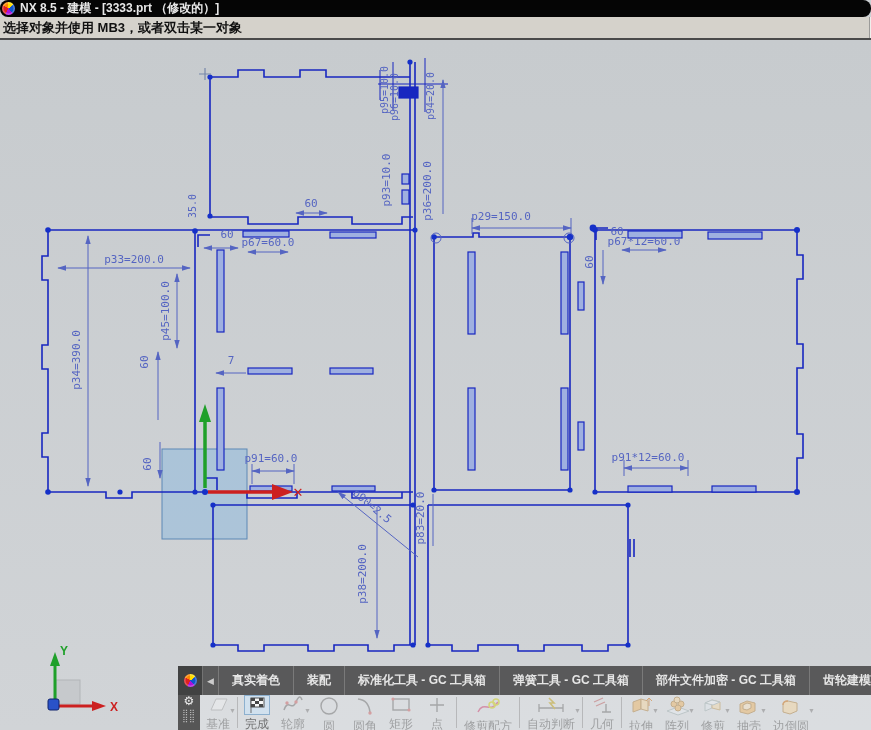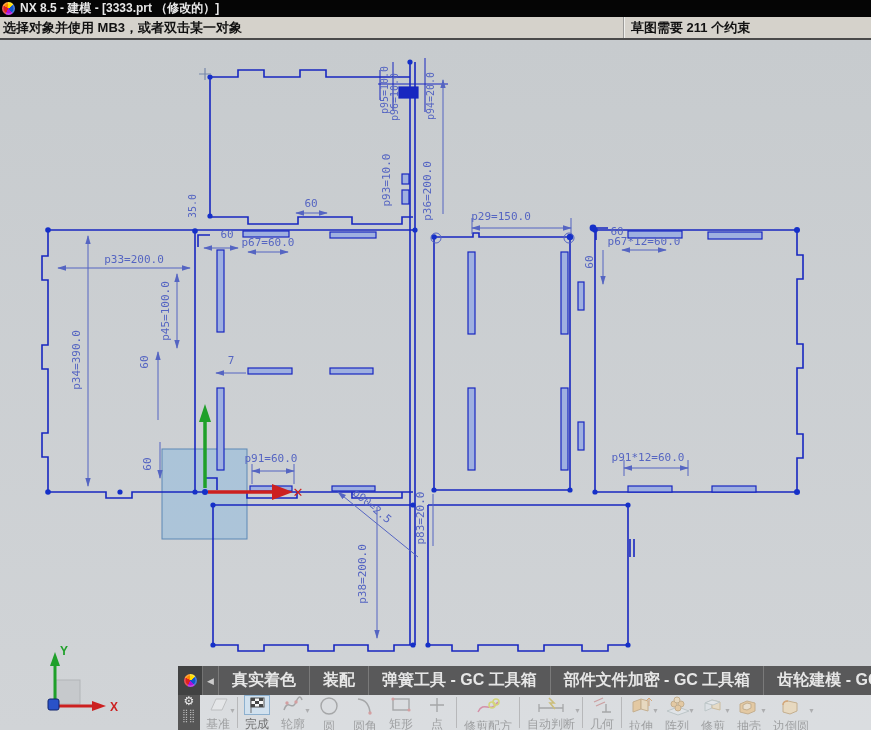--- a/index.html
+++ b/index.html
@@ -1,41 +1,41 @@
 <!DOCTYPE html>
 <html><head>
 <meta charset="utf-8">
 <style>
   html,body{margin:0;padding:0;width:871px;height:730px;overflow:hidden;
     font-family:"Liberation Sans","DejaVu Sans",sans-serif;background:#ccd0d3;}
   #app{position:relative;width:871px;height:730px;}
 
   
   #titlebar{position:absolute;left:0;top:0;width:871px;height:17px;background:#050505;
-    color:#e8e8e8;font-size:12px;font-weight:bold;display:flex;align-items:center;gap:5px;padding-left:2px;box-sizing:border-box;}
+    color:#e8e8e8;font-size:12px;font-weight:bold;display:flex;align-items:center;gap:5px;padding-left:2px;box-sizing:border-box;border-radius:8px;}
   .nx-logo{width:13px;height:13px;border-radius:50%;flex:0 0 auto;
     background:conic-gradient(from 210deg,#d22 0 25%,#f80 25% 40%,#fd0 40% 55%,#15c 55% 80%,#a1d 80% 100%);
     box-shadow:inset 0 0 0 1.5px rgba(255,255,255,.25);}
   
   #promptbar{position:absolute;left:0;top:17px;width:871px;height:23px;background:#d5d2cb;
     border-bottom:2px solid #4a4a4a;display:flex;align-items:center;font-size:13px;font-weight:bold;color:#111;box-sizing:border-box;}
   #prompt-left{flex:1 1 auto;padding-left:3px;border-right:2px groove #efefec;height:100%;display:flex;align-items:center;}
   #prompt-right{width:240px;padding-left:6px;height:100%;display:flex;align-items:center;}
 
   
   #canvas{position:absolute;left:0;top:40px;width:871px;height:690px;
     background:linear-gradient(#c7cbce,#d1d4d7);}
   #sk{position:absolute;left:0;top:0;}
 
   
   #toolbar{position:absolute;left:178px;top:666px;width:693px;height:64px;}
   #tabrow{display:flex;height:29px;align-items:stretch;overflow:hidden;}
   .tb-logo{width:24px;background:rgba(40,40,40,.85);display:flex;align-items:center;justify-content:center;flex:0 0 auto;}
   .tb-back{width:15px;background:rgba(60,60,60,.8);color:#ccc;font-size:9px;display:flex;align-items:center;justify-content:center;flex:0 0 auto;border-left:1px solid rgba(140,140,140,.5);}
-  .tab{background:rgba(62,62,62,.82);color:#e6e6e6;font-size:16px;font-weight:bold;
+  .tab{background:rgba(62,62,62,.82);color:#e6e6e6;font-size:12px;font-weight:bold;
     display:flex;align-items:center;padding:0 13px;white-space:nowrap;flex:0 0 auto;
     border-left:1px solid rgba(150,150,150,.55);}
   #toolrow{display:flex;height:35px;overflow:hidden;background:rgba(225,228,231,.55);}
   .gearcol{width:22px;background:#565656;color:#eee;flex:0 0 auto;display:flex;flex-direction:column;align-items:center;font-size:12px;line-height:13px;}
   .gearcol .dots{color:#b9b9b9;font-size:8px;letter-spacing:1px;line-height:7px;margin-top:2px;}
   .tool{position:relative;flex:0 0 auto;display:flex;flex-direction:column;align-items:center;
     padding:1px 6px 0 6px;opacity:.45;}
   .tool.sel{opacity:.8;text-align:center;}
   .tool.sel .icw{background:#cfe2f2;outline:1px solid #7aa6cb;}
   .icw{width:24px;height:22px;display:flex;align-items:center;justify-content:center;}
@@ -48,21 +48,20 @@
 
 <div id="app">
 
   <div id="titlebar">
     <span class="nx-logo"></span>
     <span>NX 8.5 - 建模 - [3333.prt （修改的）]</span>
   </div>
 
   <div id="promptbar">
     <div id="prompt-left">选择对象并使用 MB3，或者双击某一对象</div>
-    <div id="prompt-right">草图需要 211 个约束</div>
   </div>
 
   <div id="canvas">
   <svg id="sk" width="871" height="690" viewBox="0 40 871 690">
     <defs>
       <marker id="ar" viewBox="0 0 10 6" refX="9" refY="3" markerWidth="9" markerHeight="6" orient="auto-start-reverse">
         <path d="M0,0 L10,3 L0,6 Z" fill="#5565c2"></path>
       </marker>
     </defs>
 
@@ -226,20 +225,21 @@
   </div>
 
   <div id="toolbar">
     <div id="tabrow">
       <div class="tb-logo">
           <span class="nx-logo"></span>
         </div>
       <div class="tb-back">◀</div>
       <div class="tab">真实着色</div>
       <div class="tab">装配</div>
+      <div class="tab">标准化工具 - GC 工具箱</div>
       <div class="tab">弹簧工具 - GC 工具箱</div>
       <div class="tab">部件文件加密 - GC 工具箱</div>
       <div class="tab">齿轮建模 - GC 工具箱</div>
     </div>
     <div id="toolrow">
       <div class="gearcol">
         <span>⚙</span>
         <span class="dots">⠿⠿<br>⠿⠿</span>
       </div>
 

